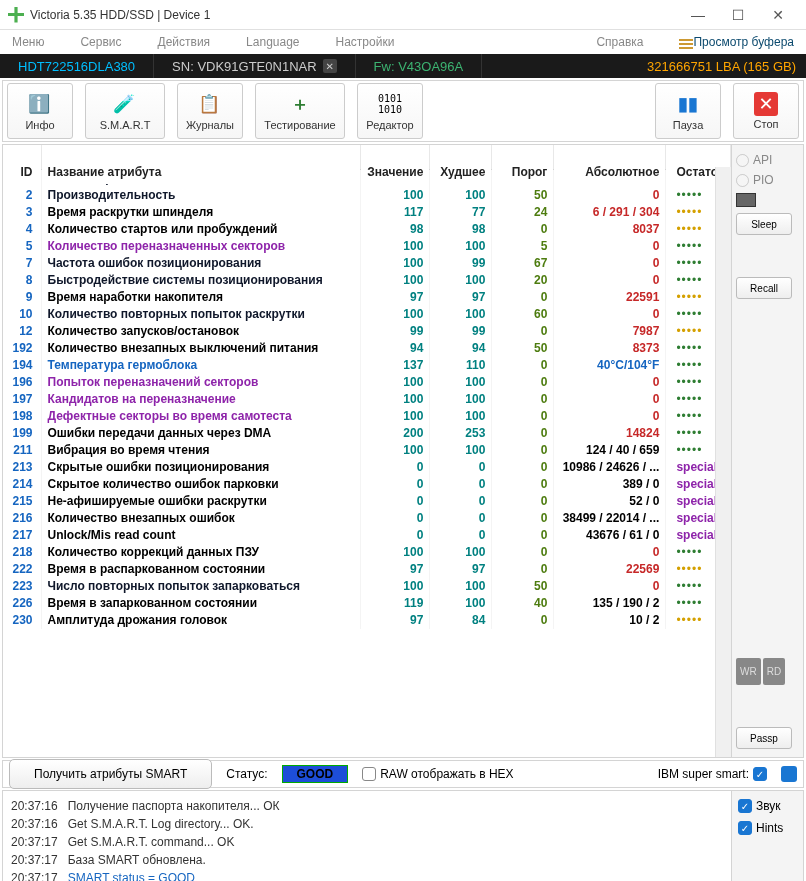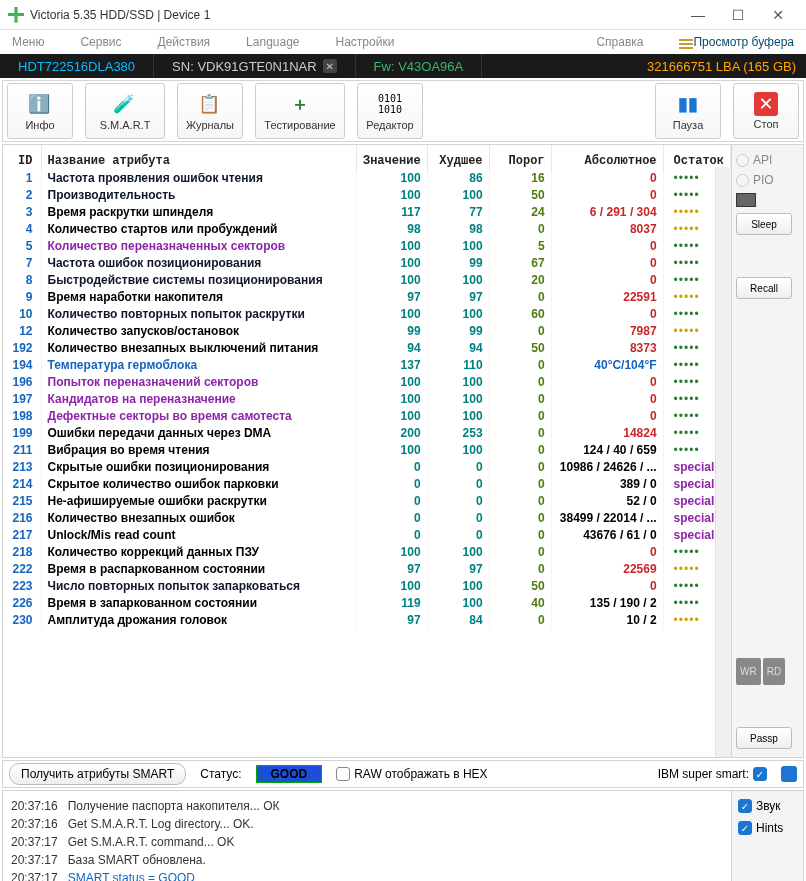--- a/index.html
+++ b/index.html
@@ -30,21 +30,21 @@
 .toolbtn .tlabel { font-size: 11px; color: #333; margin-top: 2px; }
 .toolbtn.smart { width: 80px; }
 .toolbtn.test { width: 90px; }
 .toolbar .spacer { flex: 1; }
 .toolbtn.pause .ticon { color: #1976d2; font-weight: bold; }
 .toolbtn.stop .ticon { background: #e53935; color: #fff; width: 24px; height: 24px; border-radius: 3px; }
 
 .mainrow { display: flex; height: 614px; margin: 0 2px; }
 .tablewrap { flex: 1; border: 1px solid #d4d4d4; overflow: hidden; background: #fff; position: relative; display: flex; flex-direction: column; }
 .datatable { width: 100%; border-collapse: collapse; font-size: 12px; }
-.datatable thead th { text-align: left; padding: 5px 6px; border-bottom: 1px solid #d4d4d4; border-right: 1px solid #e8e8e8; font-weight: bold; color: #222; background: #fff; position: sticky; top: 4px; font-family: Liberation Mono, monospace; }
+.datatable thead th { text-align: left; padding: 5px 6px; border-bottom: 1px solid #d4d4d4; border-right: 1px solid #e8e8e8; font-weight: bold; color: #222; background: #fff; position: sticky; top: 15px; }
 .datatable th:nth-child(1), .datatable td:nth-child(1) { text-align: right; width: 38px; padding-right: 8px; }
 .datatable th:nth-child(3), .datatable td:nth-child(3),
 .datatable th:nth-child(4), .datatable td:nth-child(4),
 .datatable th:nth-child(5), .datatable td:nth-child(5),
 .datatable th:nth-child(6), .datatable td:nth-child(6) { text-align: right; }
 .datatable th:nth-child(3){width:66px;} .datatable th:nth-child(4){width:62px;} .datatable th:nth-child(5){width:62px;} .datatable th:nth-child(6){width:112px;} .datatable th:nth-child(7){width:46px;}
 .datatable tbody td { padding: 1px 6px; white-space: nowrap; border-right: 1px solid #f4f4f4; line-height: 15px; }
 .datatable tbody tr { height: 15px; }
 .id { color: #1565c0; font-weight: bold; }
 .name-green { color: #0f172a; font-weight: bold; margin-left: 6px; }
@@ -63,21 +63,21 @@
 
 .sidepanel { width: 72px; background: #f4f4f4; border: 1px solid #d4d4d4; border-left: none; padding: 8px 4px; display: flex; flex-direction: column; gap: 6px; align-items: flex-start; }
 .radio { display: flex; align-items: center; gap: 4px; color: #888; font-size: 12px; }
 .radio input { margin: 0; }
 .sidebox { width: 20px; height: 14px; background: #666; border: 1px solid #333; }
 .sidebtn { width: 56px; height: 22px; background: linear-gradient(#fff,#eee); border: 1px solid #bbb; border-radius: 3px; font-size: 10px; cursor: pointer; }
 .sidepanel .pushdown { margin-top: auto; }
 .tag { display: inline-block; padding: 8px 4px; background: #888; color: #ddd; font-size: 10px; border-radius: 2px; }
 
 .statusbar { height: 28px; margin: 2px; border: 1px solid #d4d4d4; display: flex; align-items: center; padding: 2px 6px; gap: 14px; background: #fff; }
-.statusbtn { height: 22px; padding: 0 11px; background: linear-gradient(#fff,#eee); border: 1px solid #bbb; border-radius: 10px; font-size: 12px; }
+.statusbtn { height: 30px; padding: 0 24px; background: linear-gradient(#fff,#eee); border: 1px solid #bbb; border-radius: 5px; font-size: 12px; }
 .statuslabel { font-size: 12px; }
 .statusval { background: #1d4ed8; color: #000; padding: 1px 14px; font-weight: bold; border: 1px solid #0a0; }
 .chk { display: flex; align-items: center; gap: 4px; }
 .chkbox { width: 14px; height: 14px; border: 1px solid #888; border-radius: 3px; display: inline-flex; align-items: center; justify-content: center; background: #fff; }
 .chkbox.on { background: #1976d2; border-color: #1976d2; color: #fff; font-size: 10px; }
 .ibmbox { width: 16px; height: 16px; background: #1976d2; border-radius: 3px; }
 
 .logrow { display: flex; height: 110px; margin: 0 2px 2px 2px; }
 .logarea { flex: 1; border: 1px solid #d4d4d4; padding: 6px 8px; background: #fff; font-size: 12px; overflow-y: auto; }
 .logline { display: flex; gap: 10px; line-height: 18px; }

